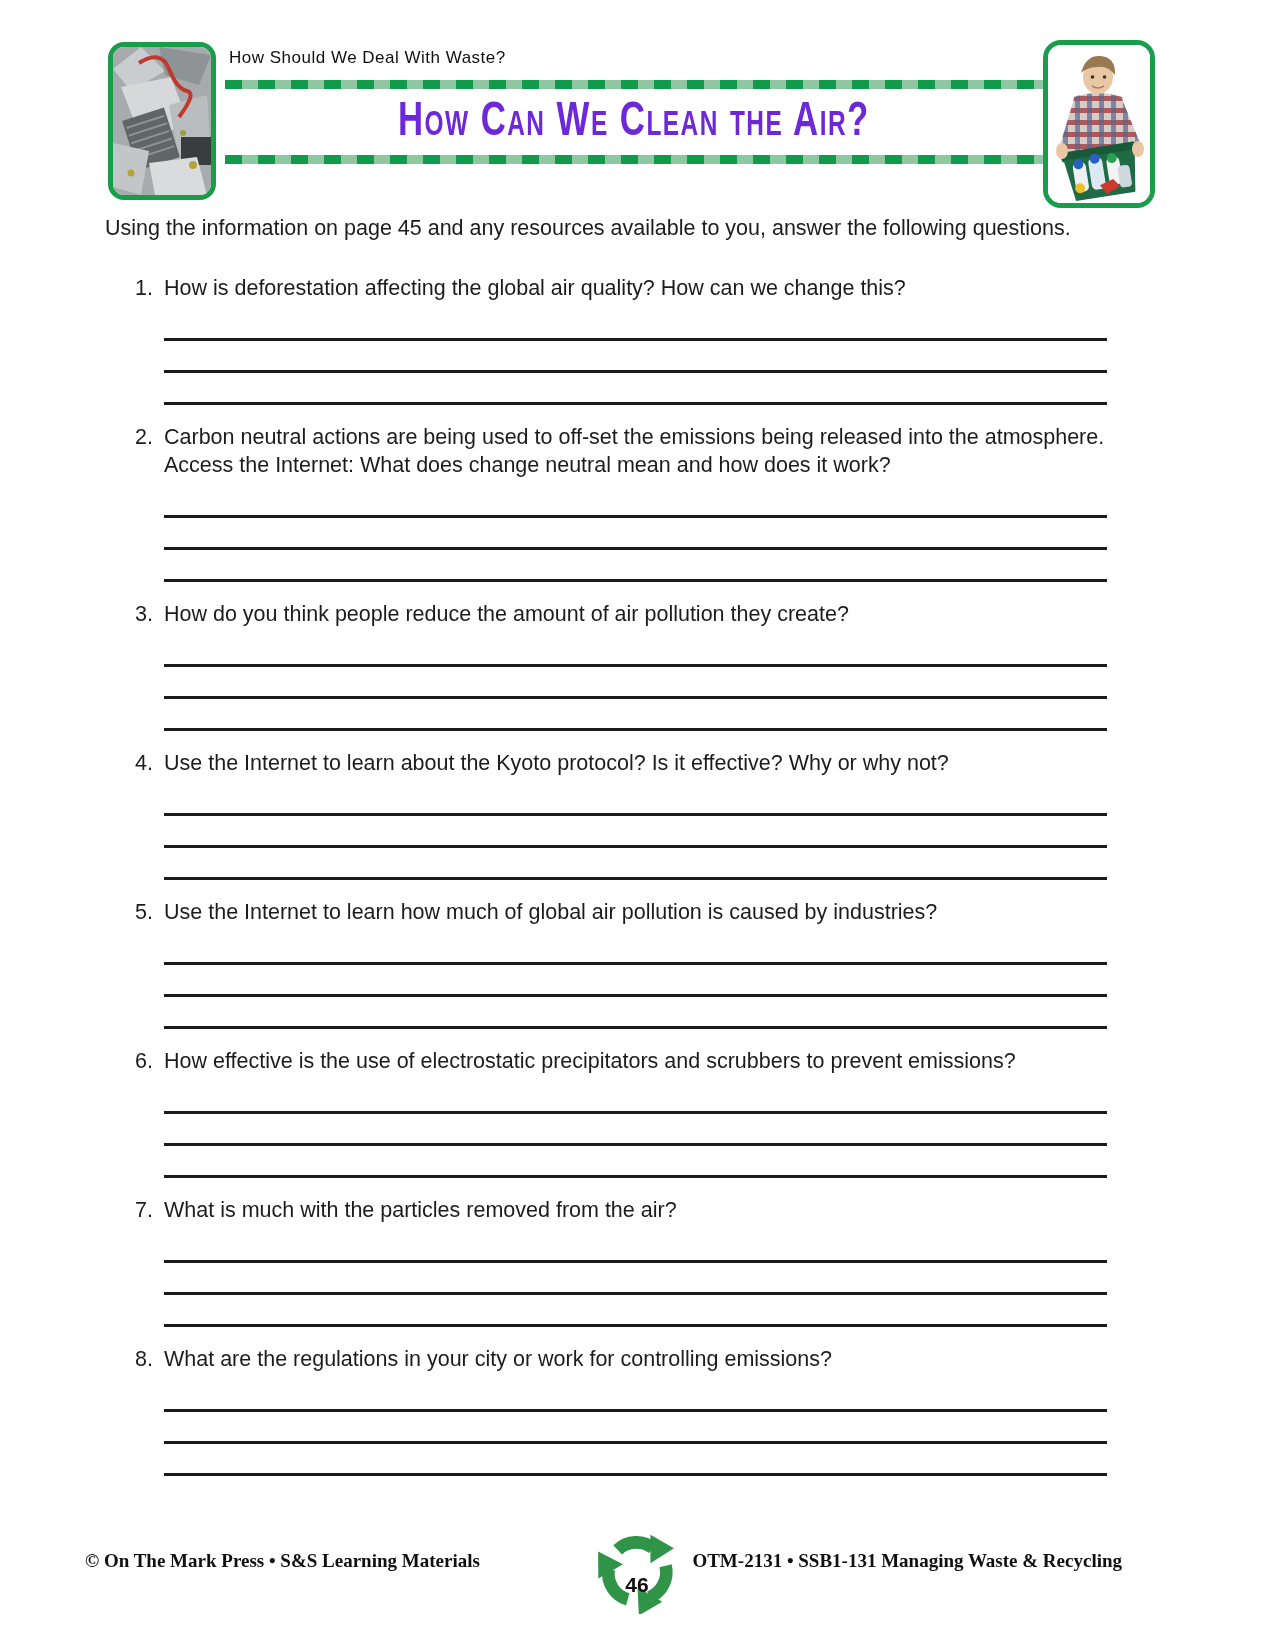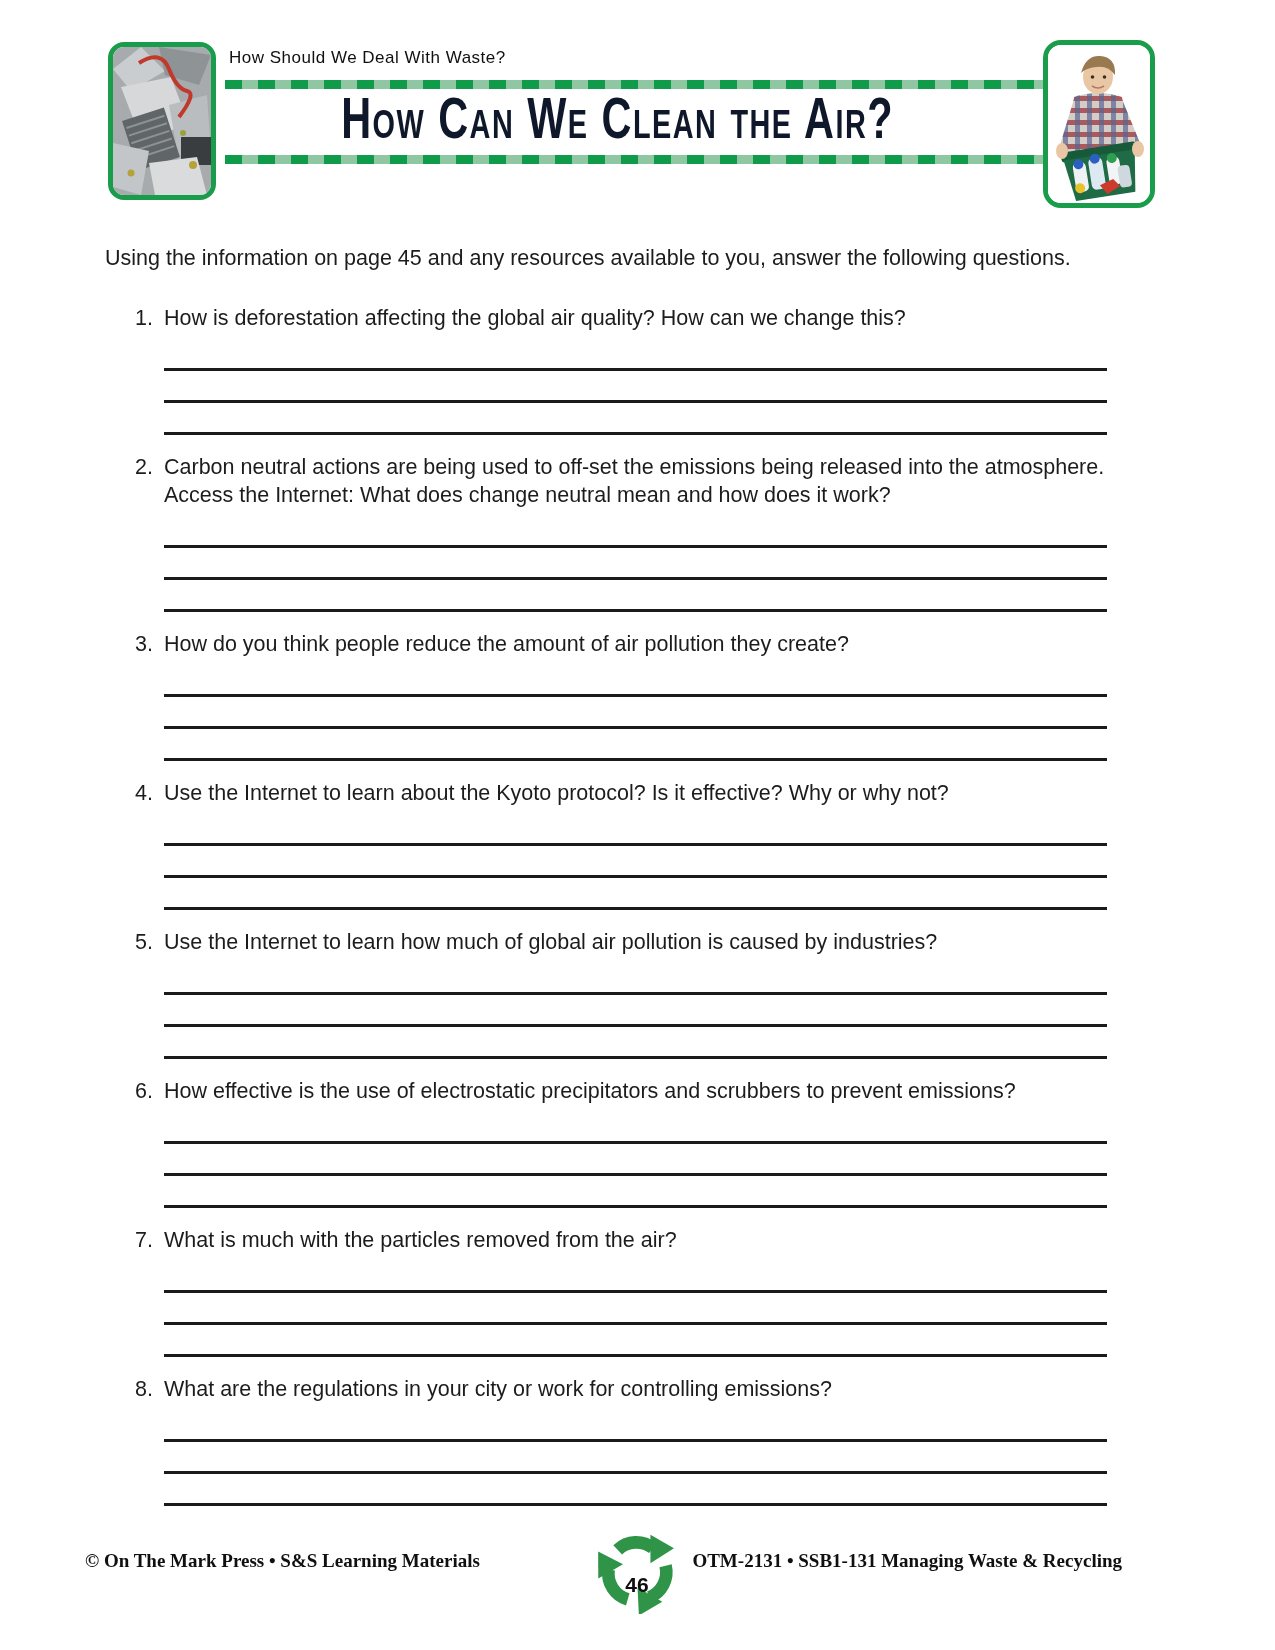--- a/index.html
+++ b/index.html
@@ -16,27 +16,27 @@
     position:absolute;left:229px;top:48px;
     font-family:Liberation Sans, sans-serif;font-size:17px;color:#101010;letter-spacing:.5px;
   }
   .dash-line{
     position:absolute;left:225px;width:818px;height:9px;
     background:repeating-linear-gradient(90deg,#0f9b49 0 17px,#8fc7a2 17px 33px);
   }
   .dash-top{top:80px;}
   .dash-bottom{top:155px;}
   .main-title{
-    position:absolute;left:209px;top:88px;width:818px;text-align:center;
-    font-weight:700;font-variant:small-caps;font-size:56px;line-height:60px;
-    color:#0f172a;white-space:nowrap;
+    position:absolute;left:225px;top:88px;width:818px;text-align:center;
+    font-weight:700;font-variant:small-caps;font-size:47px;line-height:60px;
+    color:#6d28d9;white-space:nowrap;
   }
   .main-title .squeeze{display:inline-block;transform:scaleX(.74) scaleY(1.04);transform-origin:50% 50%;letter-spacing:2px;}
   
-  .content{position:absolute;left:105px;top:213px;width:1000px;margin-top:30px;}
+  .content{position:absolute;left:105px;top:213px;width:1000px;}
   .intro{font-size:21.5px;line-height:31px;width:975px;margin:0 0 30px 0;}
   .question{display:flex;font-size:21.5px;line-height:28px;}
   .qnum{flex:none;width:48px;text-align:right;padding-right:11px;}
   .qtext{flex:1;max-width:945px;}
   .lines{margin-left:59px;margin-bottom:18px;}
   .answer-line{
     width:943px;height:29px;border-bottom:3px solid #1b1b1b;
   }
   .lines .answer-line:first-child{height:36px;}
   

